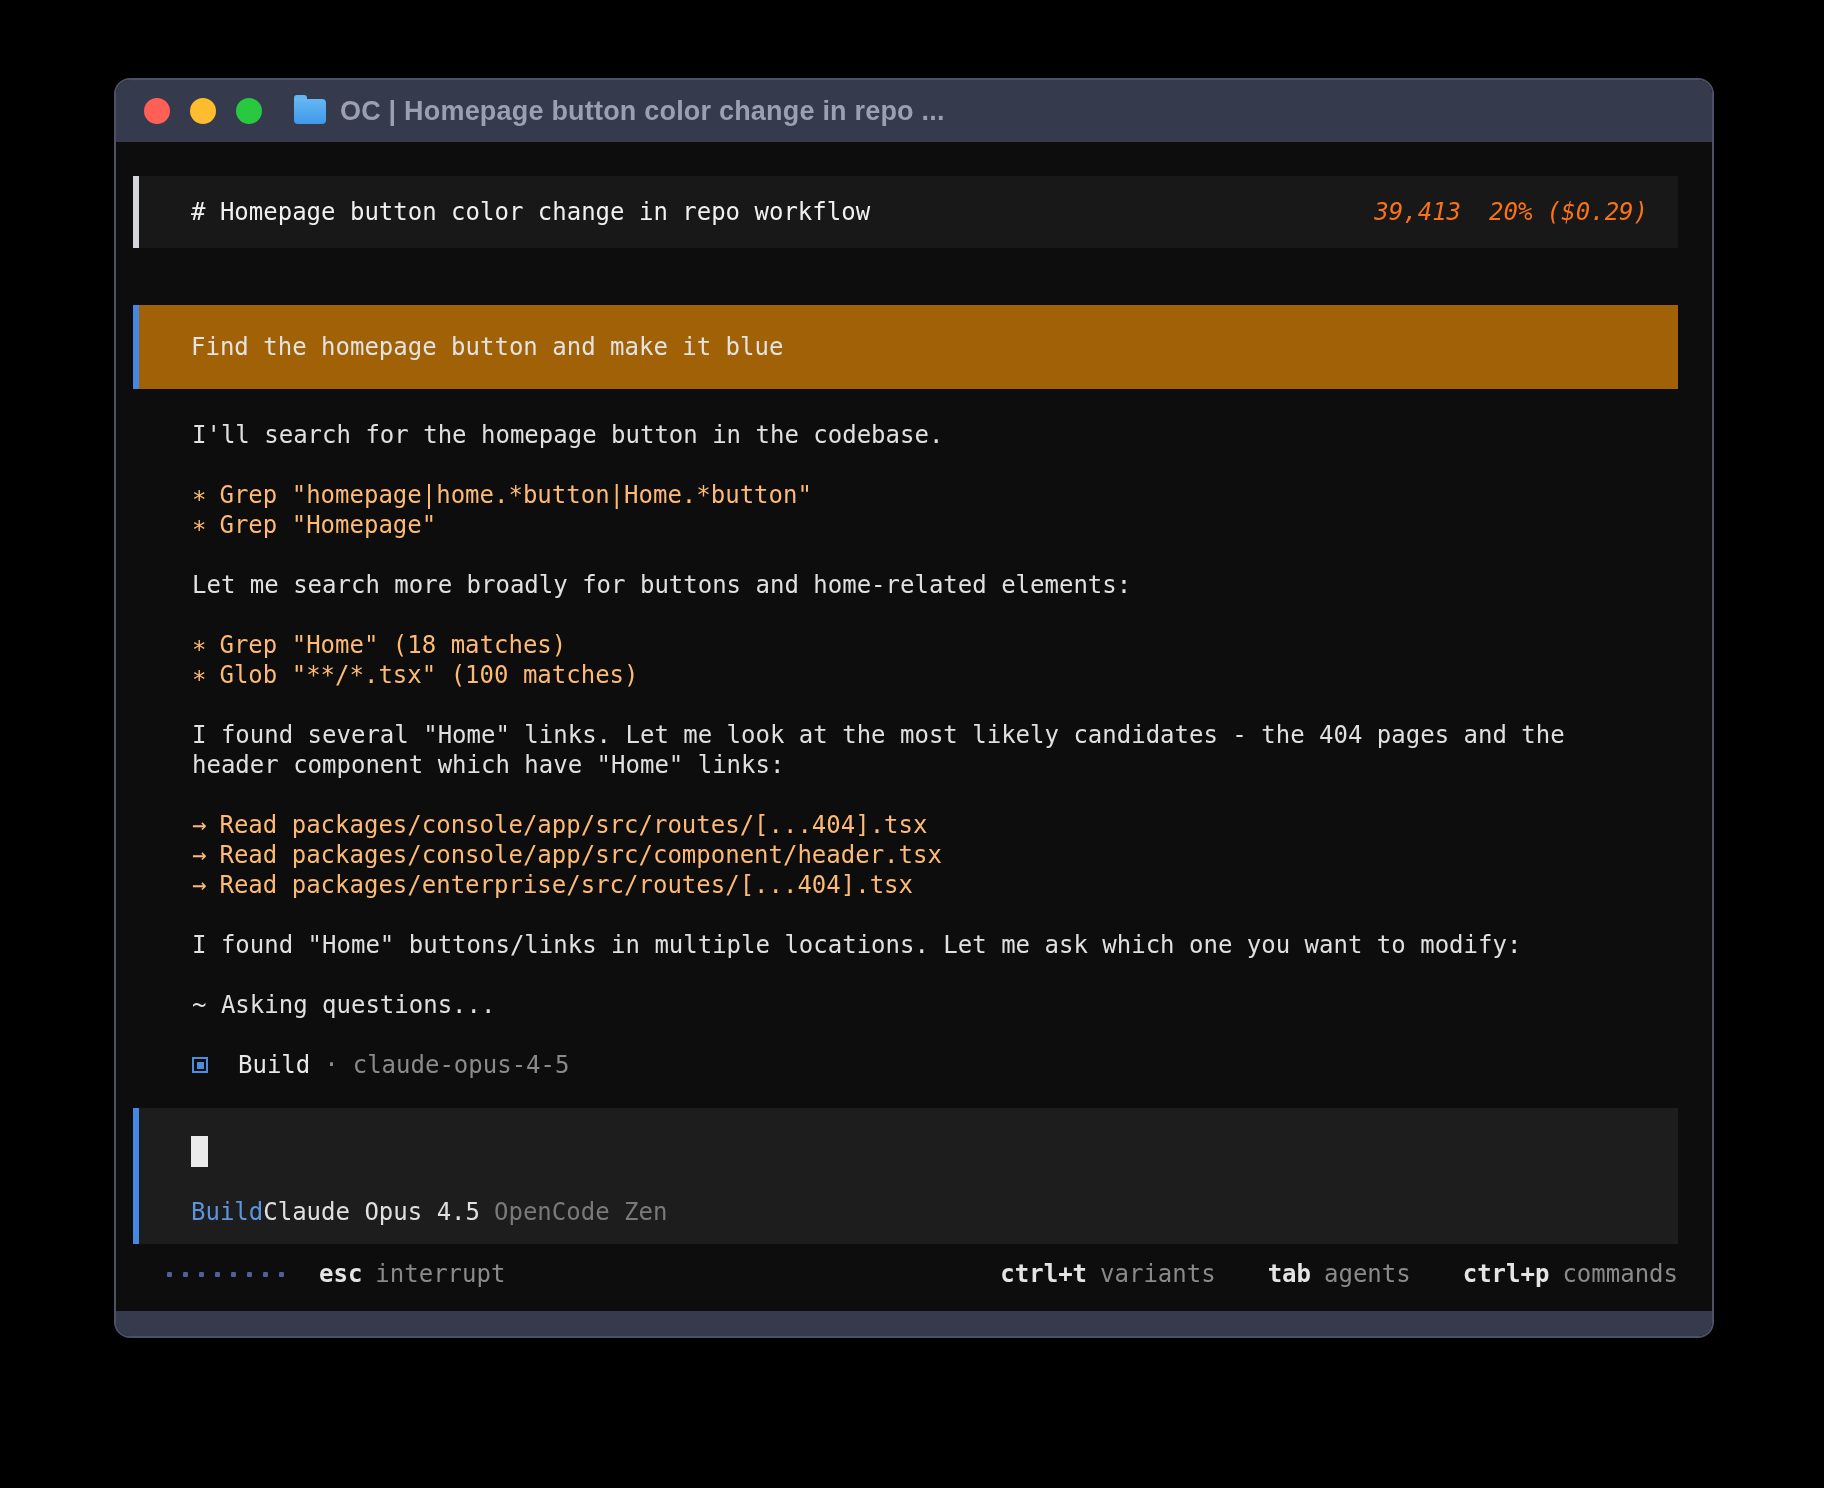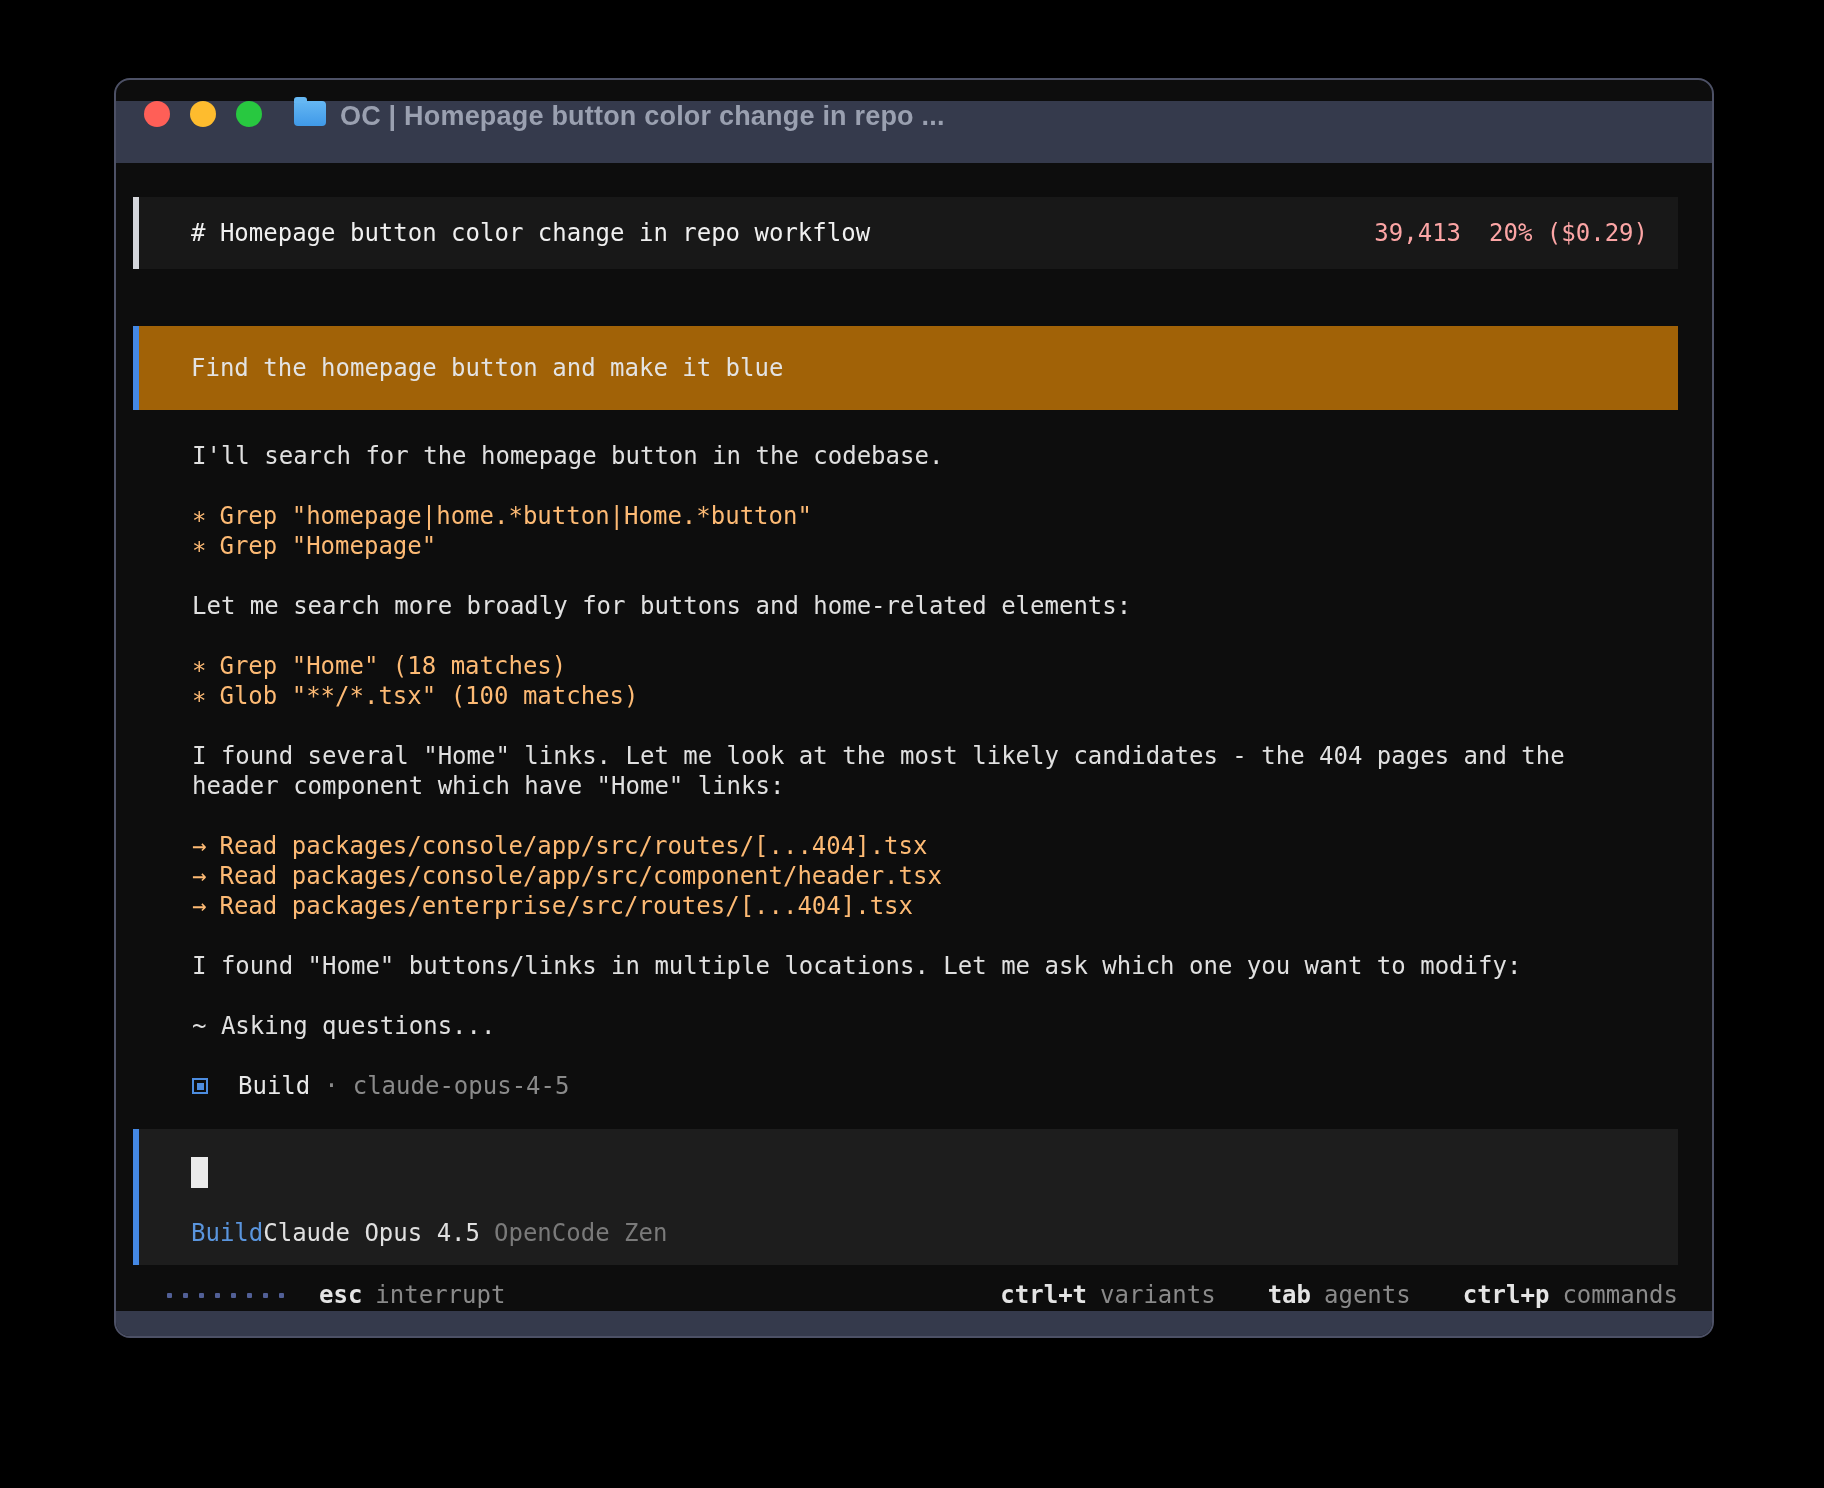--- a/index.html
+++ b/index.html
@@ -8,21 +8,21 @@
 
   .window {
     position:absolute; left:114px; top:78px; width:1600px; height:1260px;
     border-radius:16px; border:2px solid #4d5166; background:#0d0d0d;
     display:flex; flex-direction:column; overflow:hidden;
   }
 
   
   .titlebar {
     height:62px; background:#353a4c; flex-shrink:0;
-    display:flex; padding-left:28px;margin-top:21px;
+    display:flex; align-items:center; padding-left:28px;
   }
   .traffic { display:flex; gap:20px; margin-right:32px; }
   .light { width:26px; height:26px; border-radius:50%; }
   .light.red { background:#ff5f57; }
   .light.yellow { background:#febc2e; }
   .light.green { background:#28c840; }
   .folder {
     width:32px; height:25px; margin-right:14px; position:relative;
     background:linear-gradient(#65b7f3,#3f99e8); border-radius:3px 4px 4px 4px;
   }
@@ -41,21 +41,21 @@
     font-size:24px; line-height:30px; color:#e0e0e0;
     display:flex; flex-direction:column; overflow:hidden;
   }
 
   .session-header {
     background:#181818; border-left:6px solid #d4d6db;
     padding:21px 30px 21px 52px;
     display:flex; justify-content:space-between; align-items:center;
   }
   .session-title { font-weight:normal; color:#f0f0f0; white-space:pre; }
-  .session-stats { color:#fca5a5; white-space:pre; }
+  .session-stats { color:#f97316; white-space:pre;font-style:italic; }
   .session-stats .pct { margin-left:28px; }
 
   .user-block {
     margin-top:57px; background:#a16207; border-left:6px solid #4488e4;
     padding:27px 30px 27px 52px; color:#e3e3e3;
   }
 
   .msg { margin:30px 0 0 59px; max-width:1440px; }
   .msg.first { margin-top:31px; }
   .msg.text { color:#e0e0e0; }

